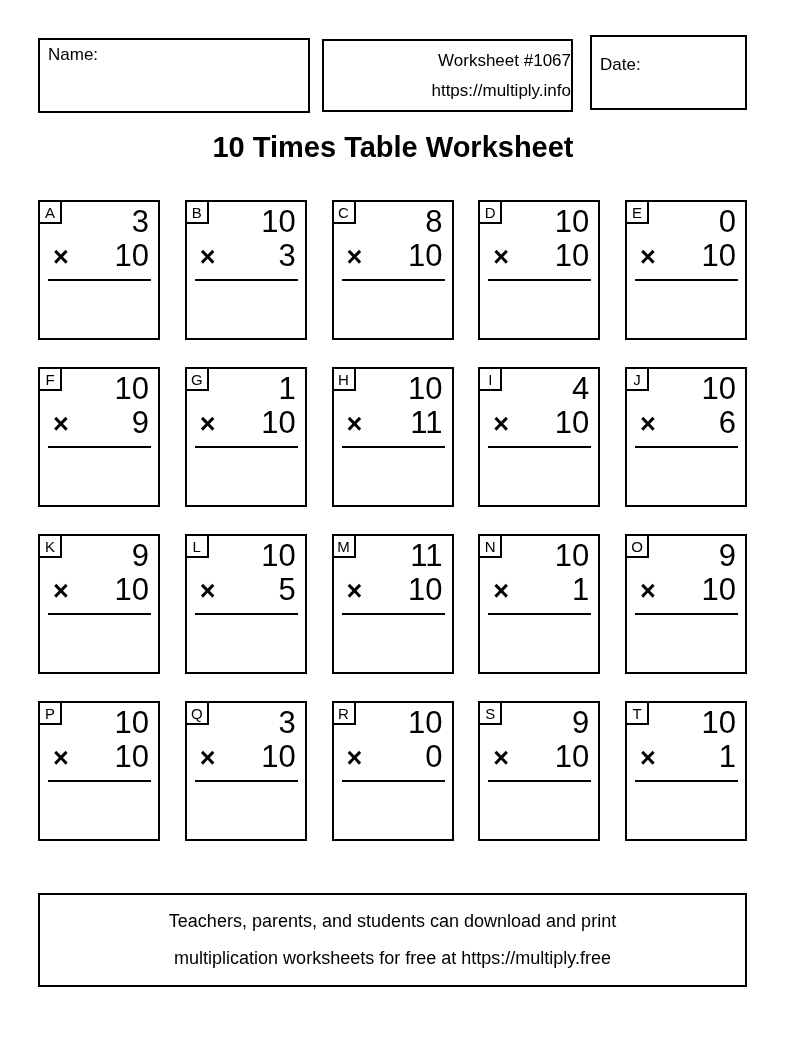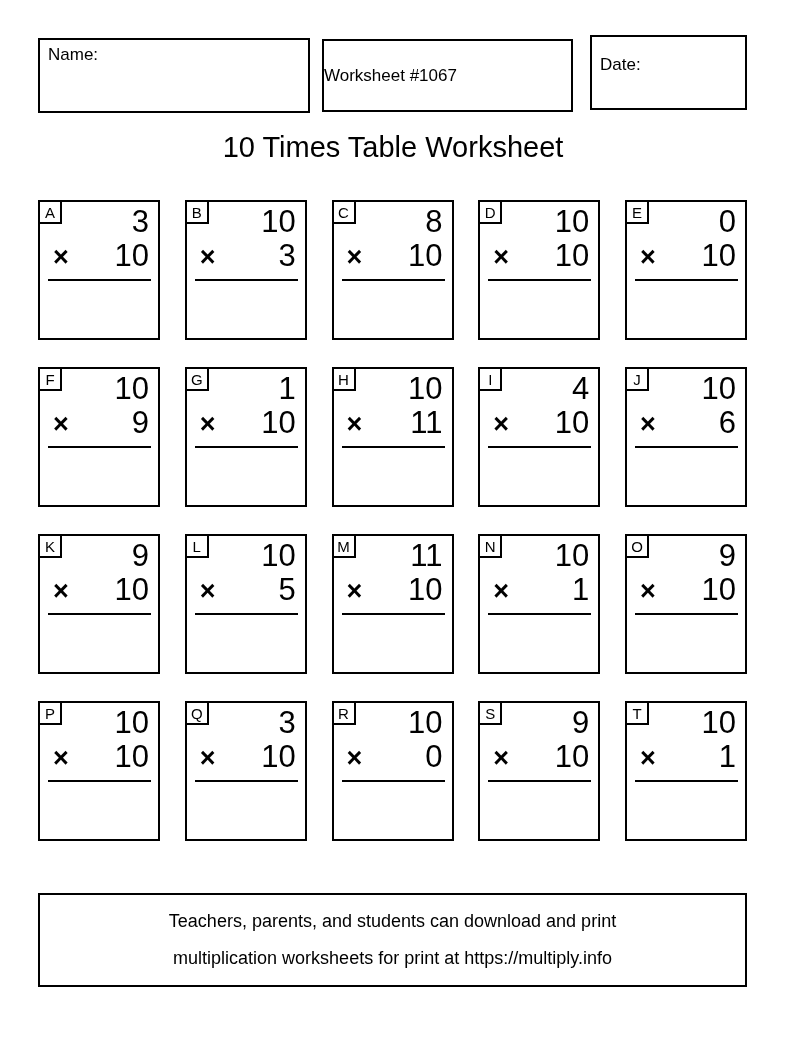--- a/index.html
+++ b/index.html
@@ -13,27 +13,27 @@
   }
   .box {
     position: absolute;
     border: 2px solid #000000;
     background: #ffffff;
     margin-top: 13px;
   }
   
   #name-box   { left: 38px;  top: 25px; width: 272px; height: 75px; padding: 5px 8px; font-size: 17px; }
   #ws-box     { left: 322px; top: 26px; width: 251px; height: 73px;
-                display: flex; flex-direction: column; align-items: flex-start; justify-content: center;
+                display: flex; flex-direction: column; align-items: flex-end; justify-content: center;
                 font-size: 17px; line-height: 30px; text-align: center; }
   #date-box   { left: 590px; top: 22px; width: 157px; height: 75px; padding: 18px 8px; font-size: 17px; }
   
   #title {
     position: absolute; top: 131px; left: 0; width: 786px;
-    text-align: center; font-size: 29px; line-height: 33px;
+    text-align: center; font-size: 29px; line-height: 33px; font-weight: bold;
   }
   
   #grid {
     position: absolute; left: 38px; top: 200px; width: 709px;
     display: grid;
     grid-template-columns: repeat(5, 122px);
     grid-auto-rows: 140px;
     row-gap: 27px;
     justify-content: space-between;
   }
@@ -72,20 +72,21 @@
 <body>
 
 <div>
 
   <div class="box" id="name-box">
     <span>Name:</span>
   </div>
 
   <div class="box" id="ws-box">
     <div>Worksheet #1067</div>
+    <div>https://multiply.info</div>
   </div>
 
   <div class="box" id="date-box">
     <span>Date:</span>
   </div>
 
   <div id="title">10 Times Table Worksheet</div>
 
   <div id="grid">
   <div class="cell">
@@ -344,16 +345,16 @@
       <span class="times">×</span>
       <span>1</span>
     </div>
     <div class="answer-line"></div>
     <div class="answer-space"></div>
   </div>
 </div>
 
   <div class="box" id="footer">
     <div>Teachers, parents, and students can download and print</div>
-    <div>multiplication worksheets for print at https://multiply.info</div>
+    <div>multiplication worksheets for free at https://multiply.free</div>
   </div>
 
 </div>
 
 </body></html>

